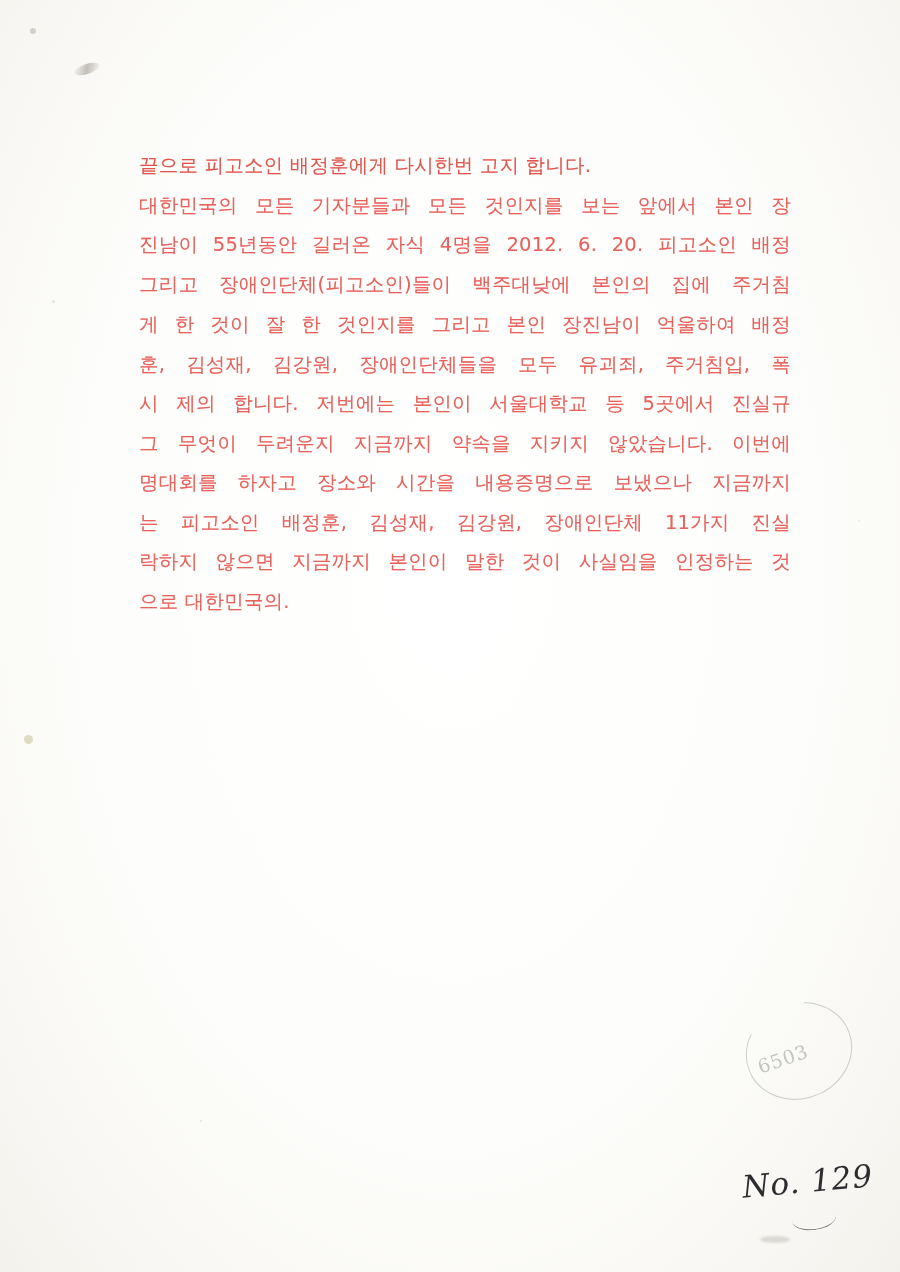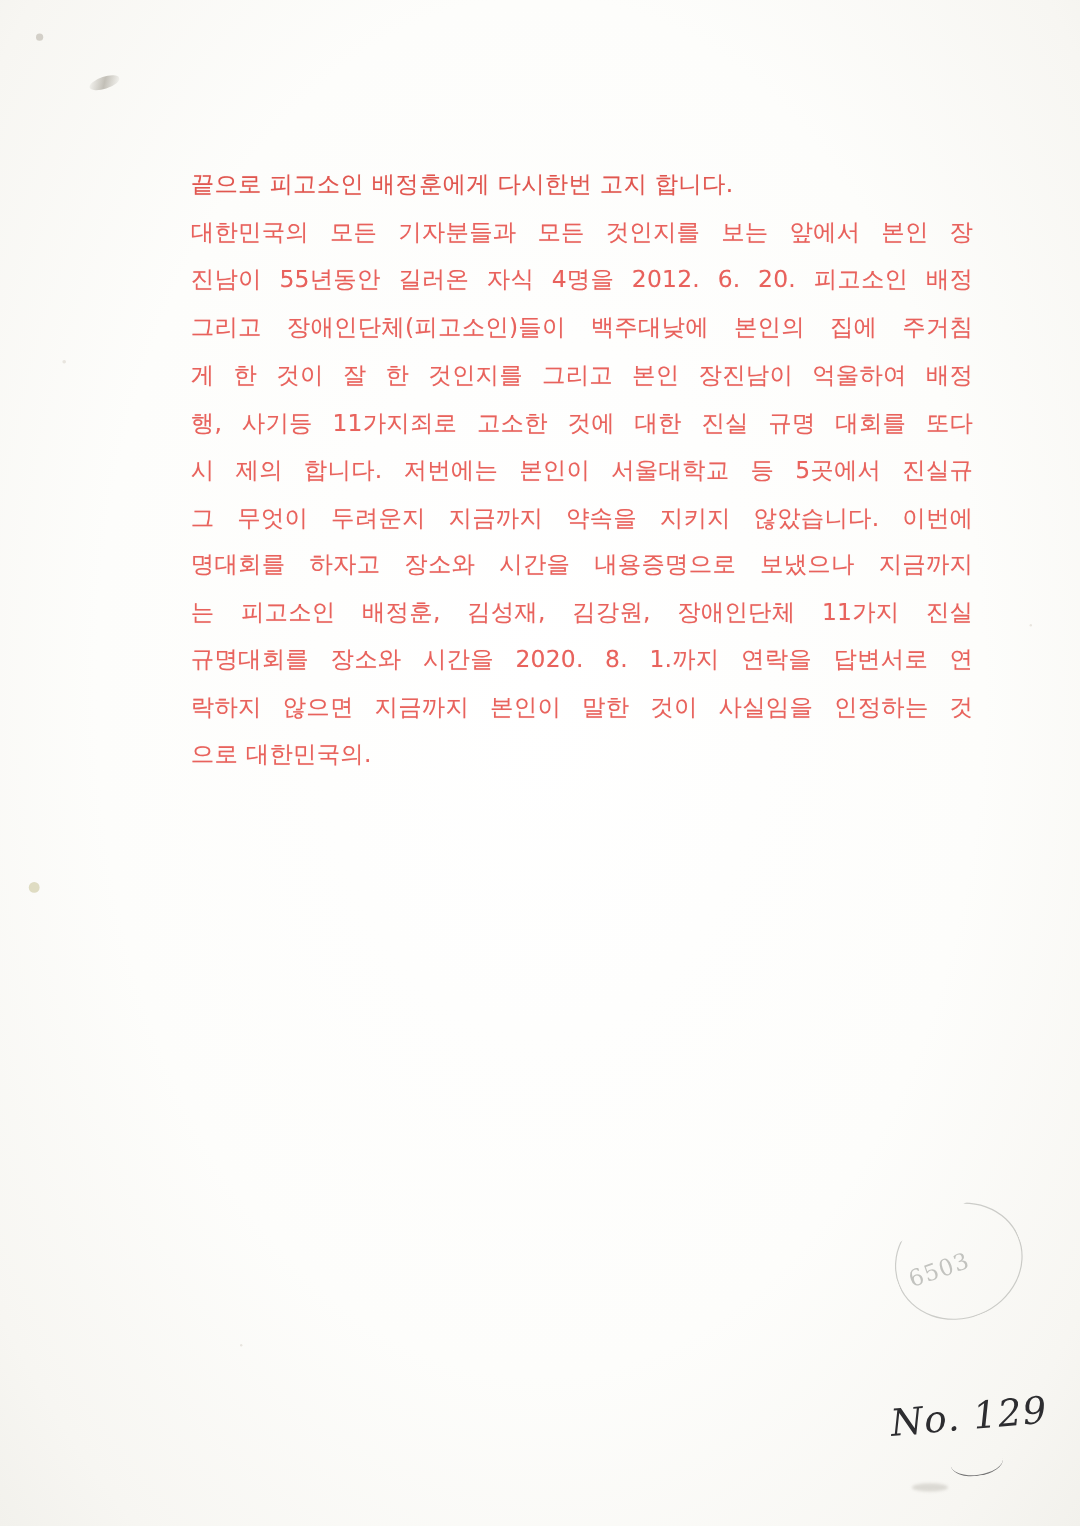--- a/index.html
+++ b/index.html
@@ -33,23 +33,22 @@
   .smudge {
     position: absolute;
     border-radius: 50%;
     filter: blur(1.2px);
     opacity: 0.5;
   }
 
   .doc-body {
     position: absolute;
     left: 139px;
-    top: 134px;
+    top: 146px;
     width: 652px;
-    margin-left: 20px;
   }
 
   .line {
     color: #e8615c;
     font-size: 19.5px;
     line-height: 39.5px;
     letter-spacing: 0.2px;
     white-space: pre;
     font-family: "DejaVu Sans", sans-serif;
     font-weight: 400;
@@ -173,26 +172,25 @@
       <div class="line first">끝으로 피고소인 배정훈에게 다시한번 고지 합니다.</div>
       <div class="line just">대한민국의 모든 기자분들과 모든 것인지를 보는 앞에서 본인 장</div>
       <div class="line just">진남이 55년동안 길러온 자식 4명을 2012. 6. 20. 피고소인 배정</div>
       <div class="line just">그리고 장애인단체(피고소인)들이 백주대낮에 본인의 집에 주거침</div>
     </div>
 
     <div class="para-gap"></div>
 
     <div class="blk2">
       <div class="line just">게 한 것이 잘 한 것인지를 그리고 본인 장진남이 억울하여 배정</div>
-      <div class="line just">행, 사기등 11가지죄로 고소한 것에 대한 진실 규명 대회를 또다</div>
+      <div class="line just">훈, 김성재, 김강원, 장애인단체들을 모두 유괴죄, 주거침입, 폭</div>
       <div class="line just">시 제의 합니다. 저번에는 본인이 서울대학교 등 5곳에서 진실규</div>
       <div class="line just">그 무엇이 두려운지 지금까지 약속을 지키지 않았습니다. 이번에</div>
       <div class="line just">명대회를 하자고 장소와 시간을 내용증명으로 보냈으나 지금까지</div>
       <div class="line just">는 피고소인 배정훈, 김성재, 김강원, 장애인단체 11가지 진실</div>
-      <div class="line just">규명대회를 장소와 시간을 2020. 8. 1.까지 연락을 답변서로 연</div>
       <div class="line just">락하지 않으면 지금까지 본인이 말한 것이 사실임을 인정하는 것</div>
       <div class="line">으로 대한민국의.</div>
     </div>
 
   </div>
 
   <div class="stamp">
     <div class="stamp-ring"></div>
     <div class="stamp-text">6503</div>
   </div>

